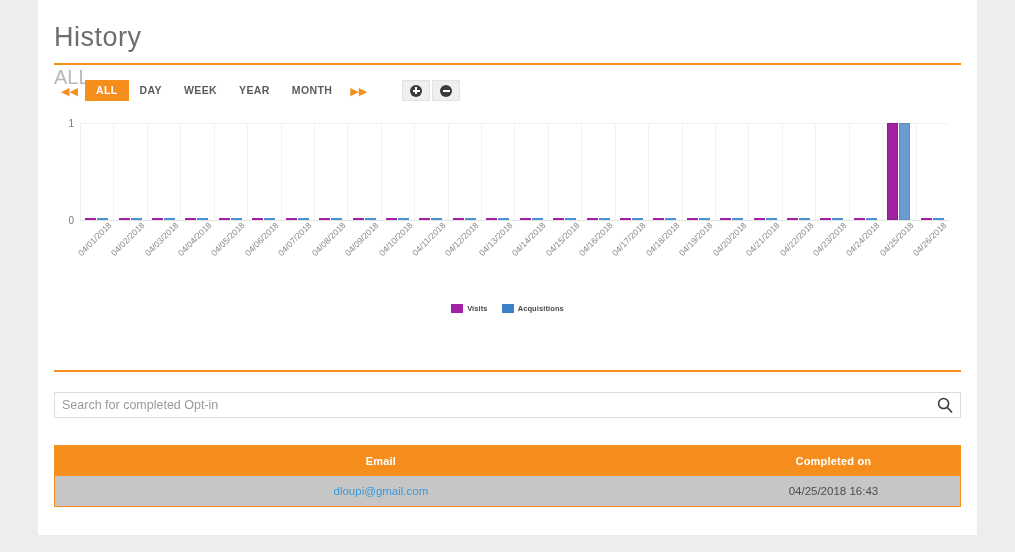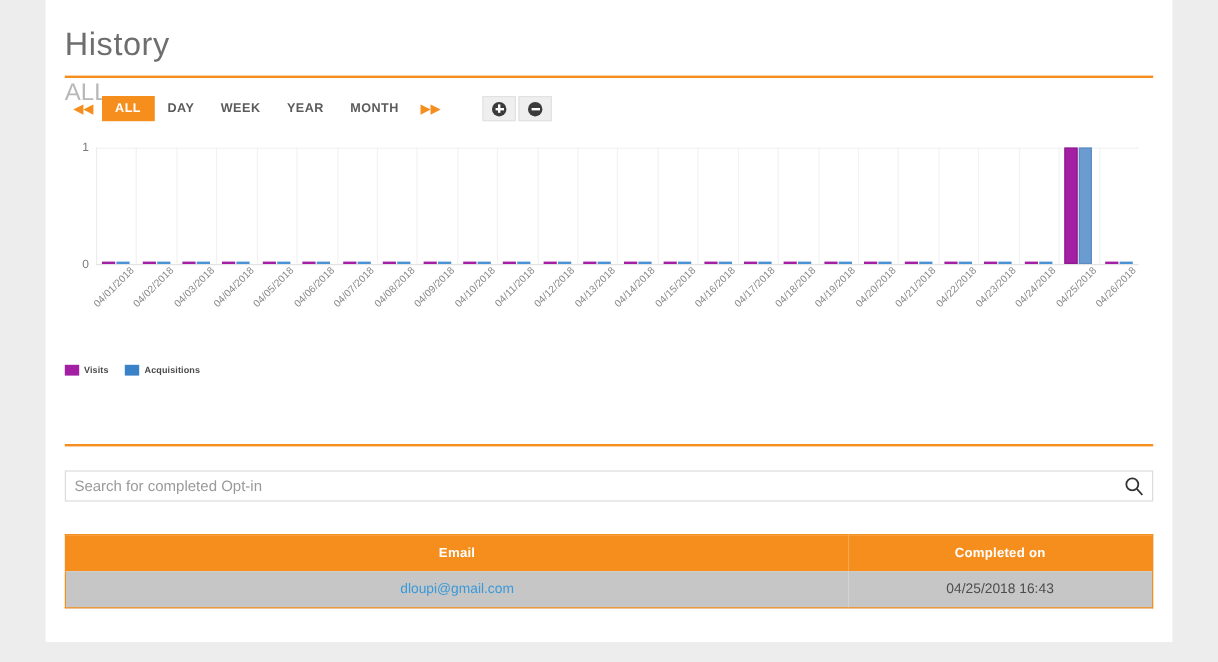--- a/index.html
+++ b/index.html
@@ -221,20 +221,21 @@
     top: 168px;
     text-align: center;
     font-size: 12.5px;
     color: #6e6e6e;
   }
   #legend {
     position: absolute;
     left: 0; right: 0;
     top: 188px;
     display: flex;
+    justify-content: center;
     align-items: center;
     gap: 14px;
   }
   .legend-item {
     display: flex;
     align-items: center;
     gap: 4px;
   }
   .legend-swatch { width: 12px; height: 9px; }
   .legend-label {

